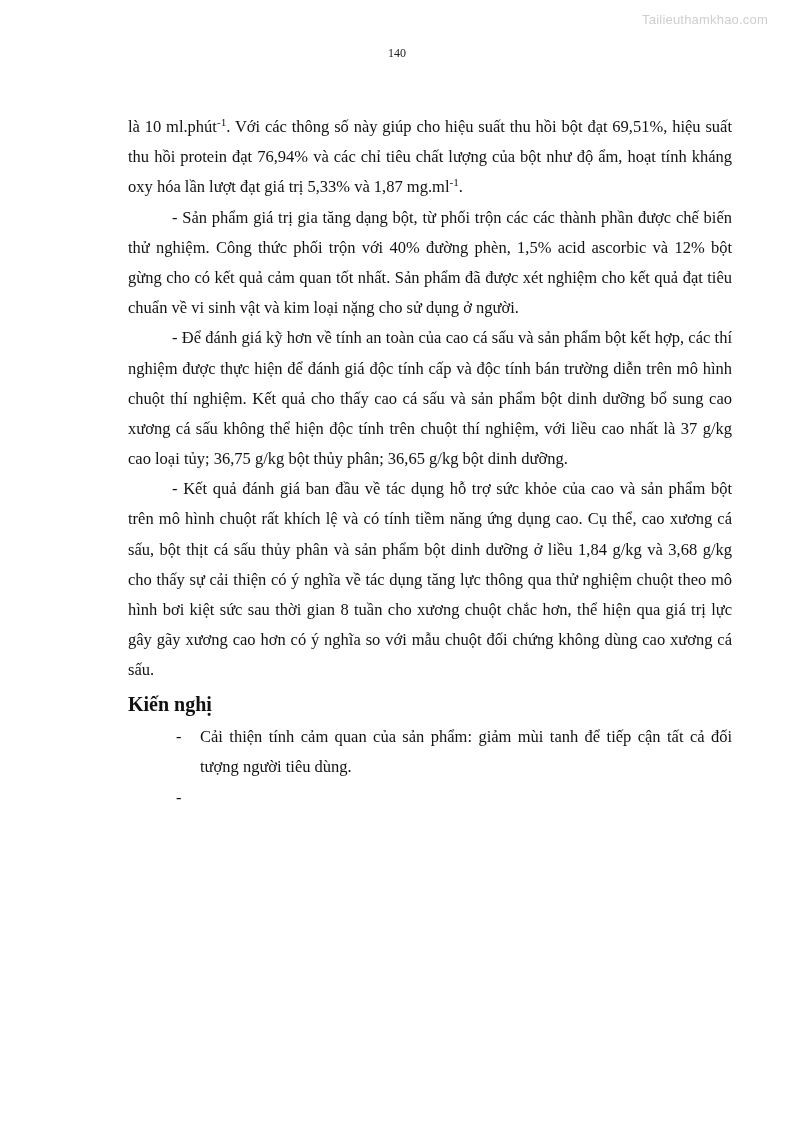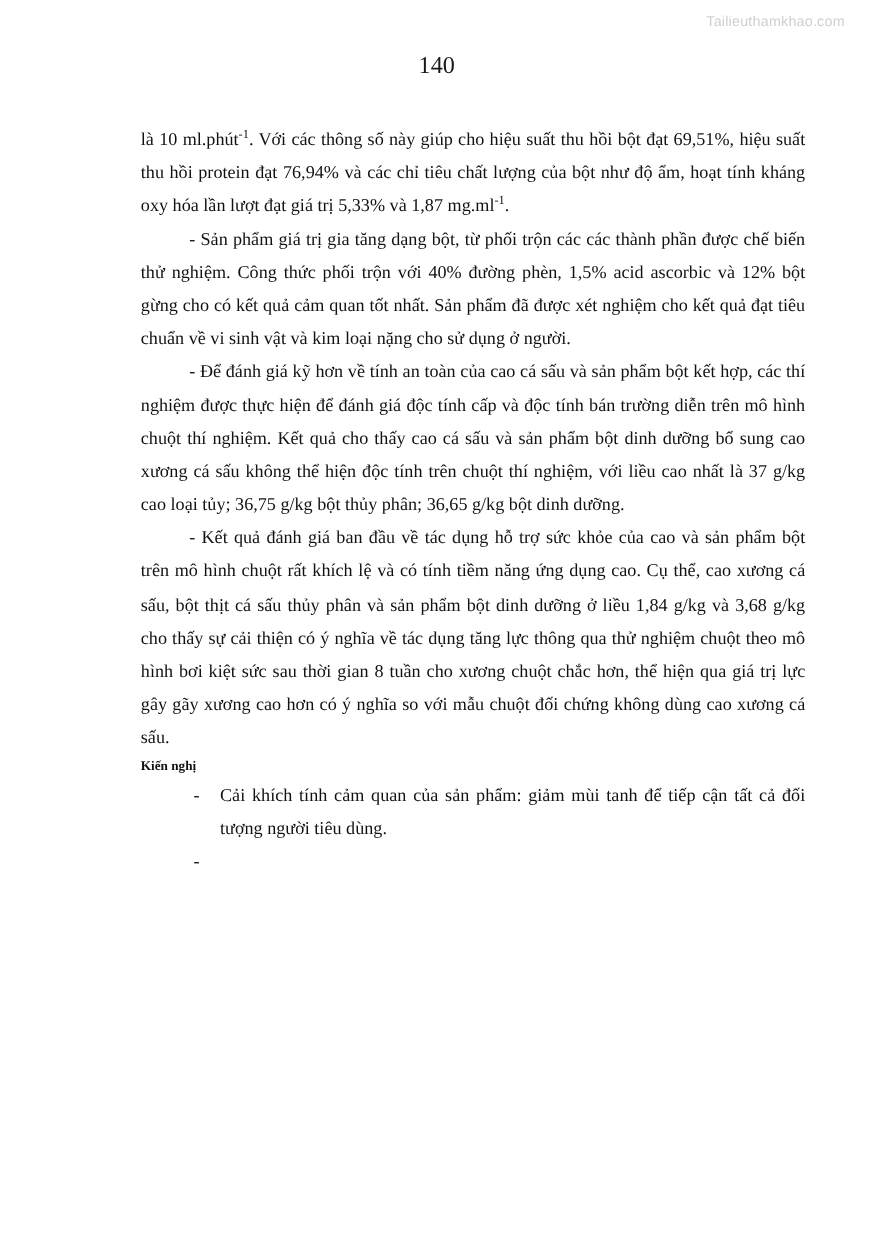--- a/index.html
+++ b/index.html
@@ -30,21 +30,21 @@
     color: #cfcfcf;
     letter-spacing: 0.2px;
     user-select: none;
   }
   .page-number {
     position: absolute;
     top: 46px;
     left: 0;
     width: 794px;
     text-align: center;
-    font-size: 22px;
+    font-size: 12px;
     color: #1a1a1a;
   }
   .content {
     position: absolute;
     top: 112px;
     left: 128px;
     width: 604px;
     font-size: 16.5px;
     line-height: 1.83;
     text-align: justify;
@@ -55,21 +55,21 @@
   .para {
     margin: 0;
     text-indent: 0;
   }
   .para.indent {
     text-indent: 44px;
   }
   .heading {
     margin: 0;
     font-weight: bold;
-    font-size: 12px;
+    font-size: 20px;
   }
   .bullet-row {
     display: block;
     margin: 0;
     padding-left: 72px;
     position: relative;
     text-indent: 0;
   }
   .bullet-row .dash {
     position: absolute;
@@ -94,18 +94,18 @@
 
     <p class="para" id="para-1">là 10 ml.phút<sup>-1</sup>. Với các thông số này giúp cho hiệu suất thu hồi bột đạt 69,51%, hiệu suất thu hồi protein đạt 76,94% và các chỉ tiêu chất lượng của bột như độ ẩm, hoạt tính kháng oxy hóa lần lượt đạt giá trị 5,33% và 1,87 mg.ml<sup>-1</sup>.</p>
     <p class="para indent" id="para-2">- Sản phẩm giá trị gia tăng dạng bột, từ phối trộn các các thành phần được chế biến thử nghiệm. Công thức phối trộn với 40% đường phèn, 1,5% acid ascorbic và 12% bột gừng cho có kết quả cảm quan tốt nhất. Sản phẩm đã được xét nghiệm cho kết quả đạt tiêu chuẩn về vi sinh vật và kim loại nặng cho sử dụng ở người.</p>
     <p class="para indent" id="para-3">- Để đánh giá kỹ hơn về tính an toàn của cao cá sấu và sản phẩm bột kết hợp, các thí nghiệm được thực hiện để đánh giá độc tính cấp và độc tính bán trường diễn trên mô hình chuột thí nghiệm. Kết quả cho thấy cao cá sấu và sản phẩm bột dinh dưỡng bổ sung cao xương cá sấu không thể hiện độc tính trên chuột thí nghiệm, với liều cao nhất là 37 g/kg cao loại tủy; 36,75 g/kg bột thủy phân; 36,65 g/kg bột dinh dưỡng.</p>
     <p class="para indent" id="para-4">- Kết quả đánh giá ban đầu về tác dụng hỗ trợ sức khỏe của cao và sản phẩm bột trên mô hình chuột rất khích lệ và có tính tiềm năng ứng dụng cao. Cụ thể, cao xương cá sấu, bột thịt cá sấu thủy phân và sản phẩm bột dinh dưỡng ở liều 1,84 g/kg và 3,68 g/kg cho thấy sự cải thiện có ý nghĩa về tác dụng tăng lực thông qua thử nghiệm chuột theo mô hình bơi kiệt sức sau thời gian 8 tuần cho xương chuột chắc hơn, thể hiện qua giá trị lực gây gãy xương cao hơn có ý nghĩa so với mẫu chuột đối chứng không dùng cao xương cá sấu.</p>
 
     <p class="heading">Kiến nghị</p>
 
 
     <div id="bullet-list">
-        <p class="bullet-row"><span class="dash">-</span><span>Cải khích tính cảm quan của sản phẩm: giảm mùi tanh để tiếp cận tất cả đối tượng người tiêu dùng.</span></p>
+        <p class="bullet-row"><span class="dash">-</span><span>Cải thiện tính cảm quan của sản phẩm: giảm mùi tanh để tiếp cận tất cả đối tượng người tiêu dùng.</span></p>
         <p class="bullet-row"><span class="dash">-</span></p>
       </div>
 
   </div>
 </div>
 
 </body></html>

